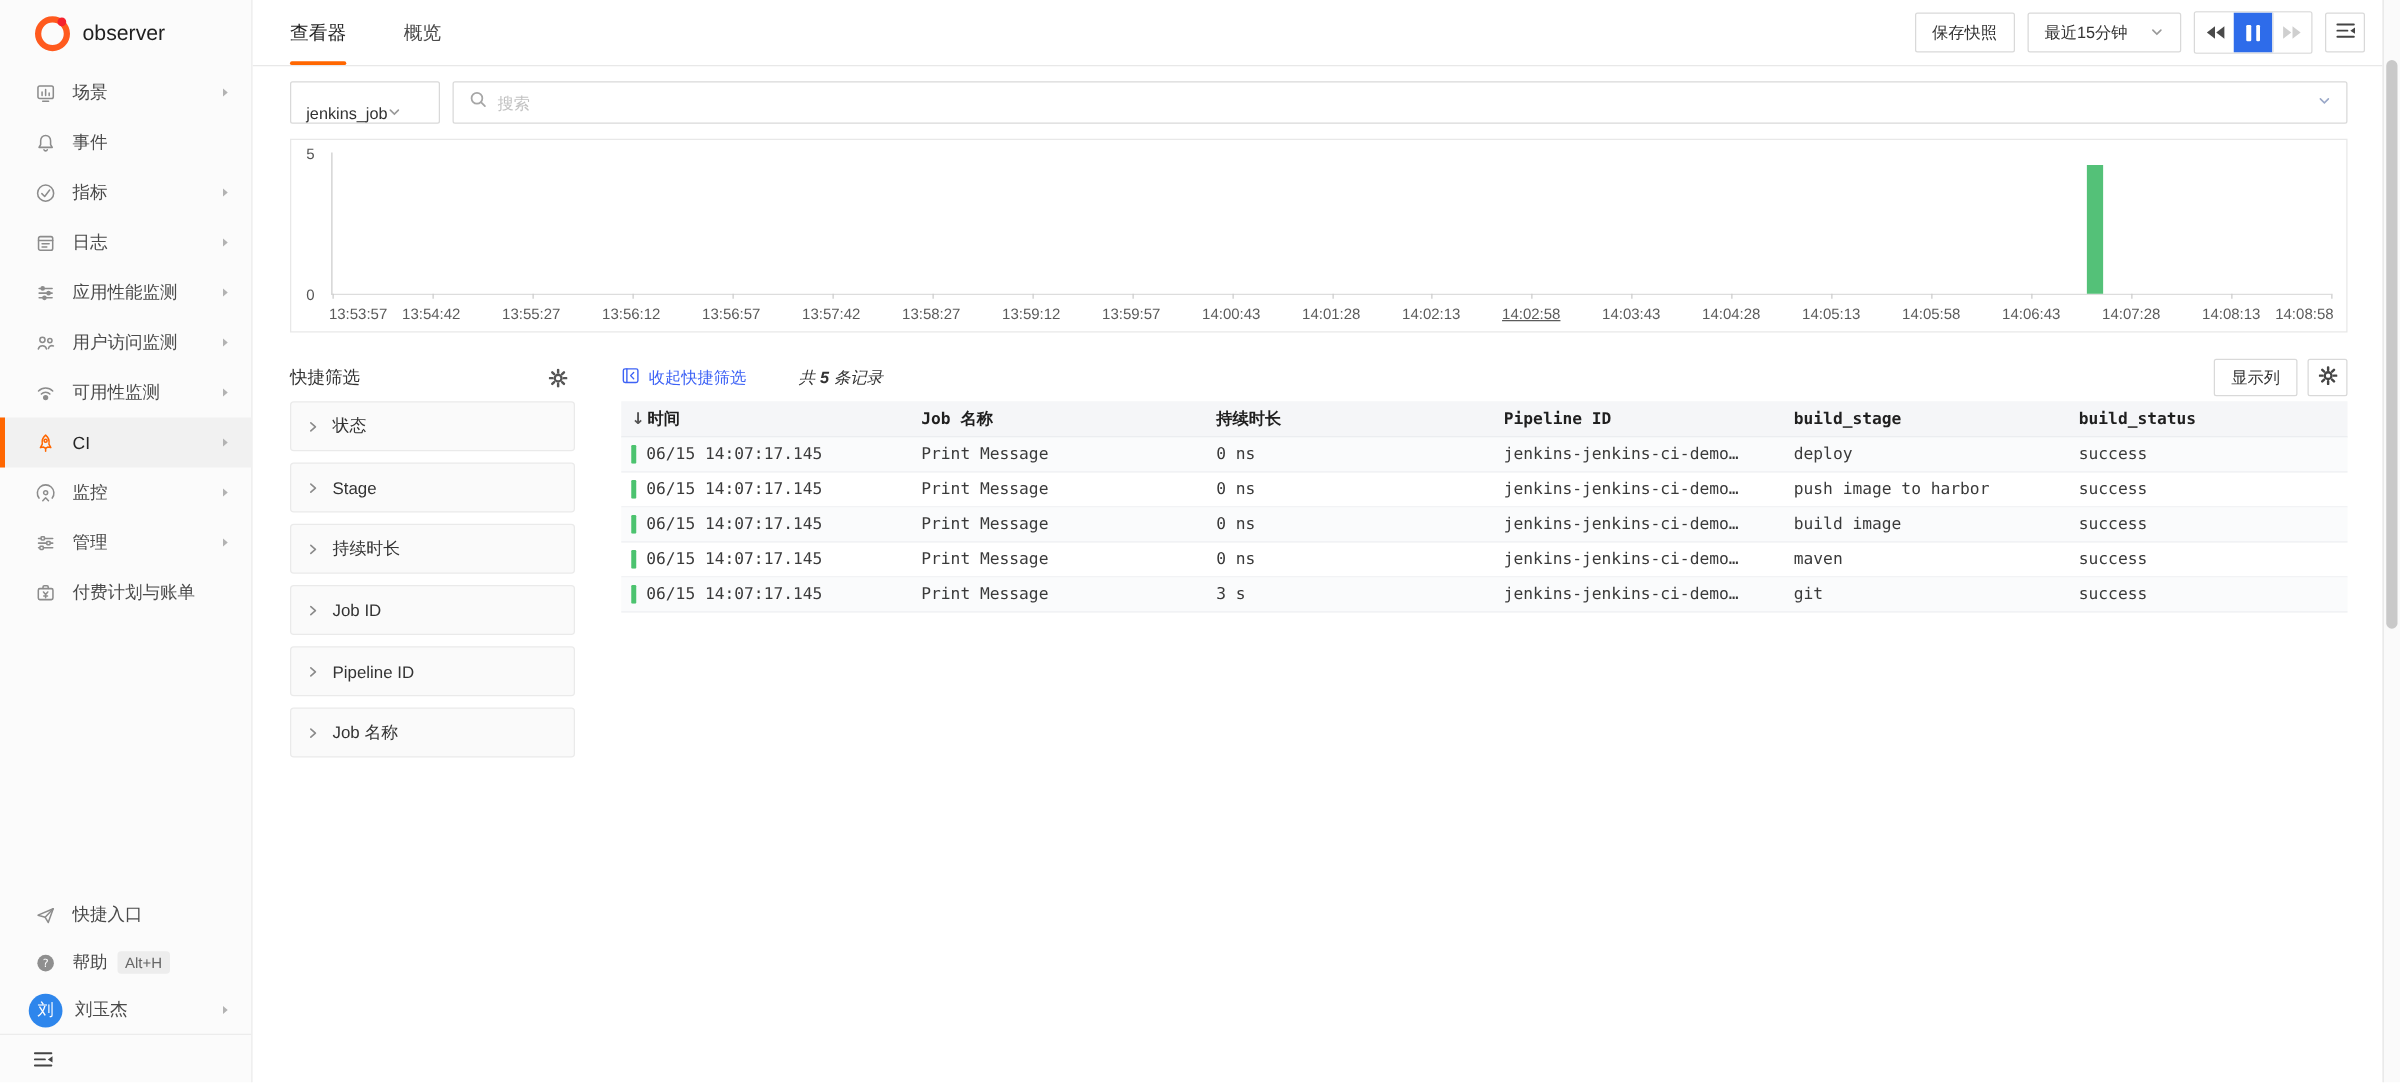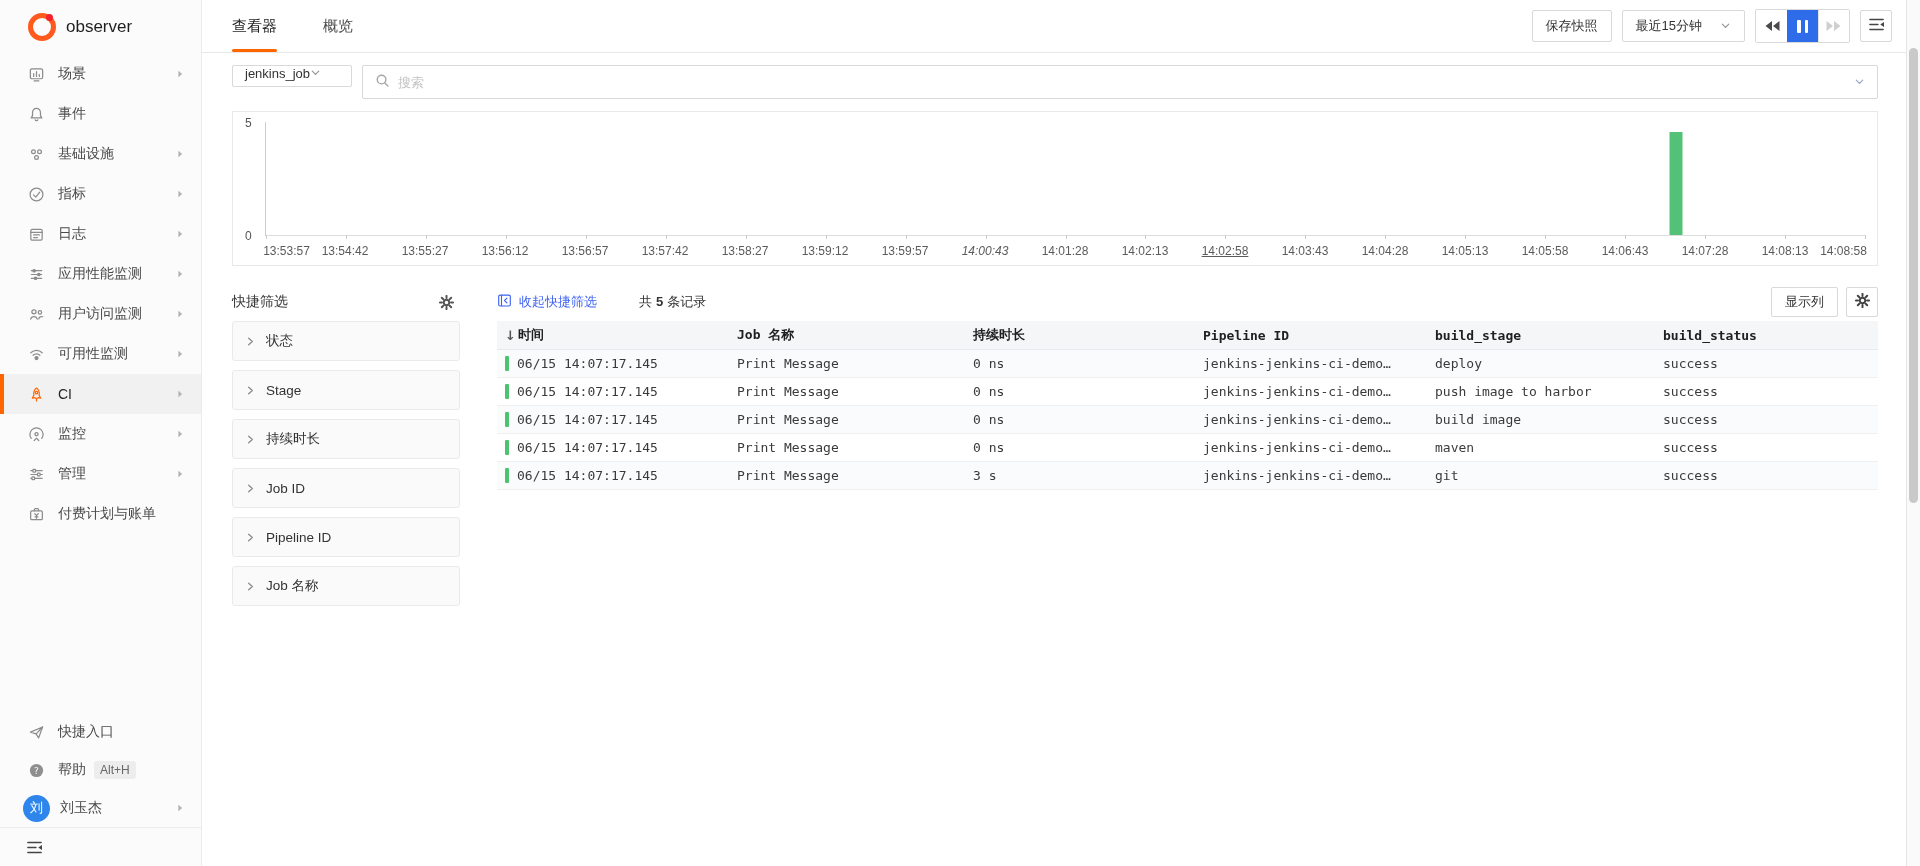--- a/index.html
+++ b/index.html
@@ -56,22 +56,22 @@
   .pb-cell { width:31px; height:32px; display:flex; align-items:center; justify-content:center;
     background:#fff; cursor:pointer; }
   .pb-cell + .pb-cell { border-left:1px solid #e3e3e3; }
   .pb-cell.pause { background:#2e6cea; border-left:none; }
   .pause-bars { display:flex; gap:4px; }
   .pause-bars i { width:3.5px; height:13px; background:#fff; border-radius:1px; }
   .icon-btn { width:32px; height:32px; padding:0; }
 
   .content { padding:12px 28px 0 30px; flex:1; }
   .filter-row { display:flex; gap:10px; height:34px; }
-  .src-select { width:120px; height:22px; border:1px solid #d9d9d9; border-radius:2px;
-    display:flex; align-items:flex-start; padding:0 10px 0 12px; font-size:13px; color:#333;
+  .src-select { width:120px; height:34px; border:1px solid #d9d9d9; border-radius:2px;
+    display:flex; align-items:flex-end; padding:0 10px 0 12px; font-size:13px; color:#333;
     cursor:pointer; background:#fff; }
   .src-select span { flex:1; }
   .search-box { flex:1; height:34px; border:1px solid #d9d9d9; border-radius:2px;
     display:flex; align-items:center; padding:0 12px; gap:8px; background:#fff; }
   .search-box input { flex:1; border:none; outline:none; font-size:13px; color:#333;
     background:transparent; font-family:inherit; }
   .search-box input::placeholder { color:#c2c2c2; }
 
   
   .chart-box { margin-top:12px; height:155px; border:1px solid #e8e8e8; position:relative;
@@ -88,21 +88,21 @@
   .xtick.last { transform:translateX(-96%); }
   .tickmark { position:absolute; bottom:-4px; width:1px; height:4px; background:#ccc; }
 
   
   .toolbar { margin-top:22px; display:flex; align-items:center; height:28px; }
   .tb-left { width:228px; flex:none; display:flex; align-items:center; margin-right:37px; }
   .qf-title { font-size:14px; color:#333; }
   .tb-left .gear { margin-left:auto; margin-right:6px; display:inline-flex; cursor:pointer; }
   .collapse-link { display:inline-flex; align-items:center; gap:7px; color:#3d62f5;
     font-size:13px; cursor:pointer; }
-  .records { margin-left:42px; font-size:13px; color:#333; }
+  .records { margin-left:42px; font-size:13px; color:#333;font-style:italic; }
   .records b { margin:0 4px; }
   .tb-right { margin-left:auto; display:flex; gap:8px; }
   .btn-sm { height:30px; }
 
   
   .body-row { margin-top:5px; display:flex; }
   .filter-panel { width:228px; flex:none; margin-right:37px; }
   .fcard { height:40px; margin-bottom:9px; background:#fafafa; border:1px solid #eaeaea;
     border-radius:3px; display:flex; align-items:center; padding:0 12px; gap:10px;
     cursor:pointer; }
@@ -154,35 +154,20 @@
         </div>
         <div class="nav-item">
           <span class="nav-icon">
             <svg width="17" height="17" viewBox="0 0 18 18" fill="none" stroke="currentColor" stroke-width="1.3" stroke-linecap="round" stroke-linejoin="round">
               <path d="M9 2.5c-2.6 0-4.2 1.9-4.2 4.5v3.2L3.4 12.6h11.2L13.2 10.2V7c0-2.6-1.6-4.5-4.2-4.5Z"></path>
               <path d="M7.6 14.6a1.5 1.5 0 0 0 2.8 0"></path>
             </svg>
           </span>
           <span class="nav-label">事件</span>
           <span class="chev"></span>
-        </div>
-        <div class="nav-item">
-          <span class="nav-icon">
-            <svg width="17" height="17" viewBox="0 0 18 18" fill="none" stroke="currentColor" stroke-width="1.3" stroke-linecap="round" stroke-linejoin="round">
-              <circle cx="5.8" cy="6" r="2"></circle>
-              <circle cx="12.2" cy="6" r="2"></circle>
-              <circle cx="9" cy="12.2" r="2"></circle>
-            </svg>
-          </span>
-          <span class="nav-label">基础设施</span>
-          <span class="chev">
-            <svg width="10" height="10" viewBox="0 0 10 10">
-              <path d="M3.4 1.8 7.2 5 3.4 8.2Z" fill="#b3b3b3"></path>
-            </svg>
-          </span>
         </div>
         <div class="nav-item">
           <span class="nav-icon">
             <svg width="17" height="17" viewBox="0 0 18 18" fill="none" stroke="currentColor" stroke-width="1.3" stroke-linecap="round" stroke-linejoin="round">
               <circle cx="9" cy="9" r="6.8"></circle>
               <path d="M5.8 9.4 8.2 11.8 12.4 6.4"></path>
             </svg>
           </span>
           <span class="nav-label">指标</span>
           <span class="chev">
@@ -446,21 +431,21 @@
         <div class="xticks" id="xticks">
             <span class="xtick first" style="left: 0%;">13:53:57</span>
             <span class="xtick" style="left: 5%;">13:54:42</span>
             <span class="xtick" style="left: 10%;">13:55:27</span>
             <span class="xtick" style="left: 15%;">13:56:12</span>
             <span class="xtick" style="left: 20%;">13:56:57</span>
             <span class="xtick" style="left: 25%;">13:57:42</span>
             <span class="xtick" style="left: 30%;">13:58:27</span>
             <span class="xtick" style="left: 35%;">13:59:12</span>
             <span class="xtick" style="left: 40%;">13:59:57</span>
-            <span class="xtick" style="left: 45%; font-style: italic;">14:00:43</span>
+            <span class="xtick" style="left: 45%;">14:00:43</span>
             <span class="xtick" style="left: 50%; text-align: center;">14:01:28</span>
             <span class="xtick" style="left: 55%;">14:02:13</span>
             <span class="xtick" style="left: 60%; text-decoration: underline;">14:02:58</span>
             <span class="xtick" style="left: 65%;">14:03:43</span>
             <span class="xtick" style="left: 70%;">14:04:28</span>
             <span class="xtick" style="left: 75%;">14:05:13</span>
             <span class="xtick" style="left: 80%;">14:05:58</span>
             <span class="xtick" style="left: 85%;">14:06:43</span>
             <span class="xtick" style="left: 90%;">14:07:28</span>
             <span class="xtick" style="left: 95%;">14:08:13</span>

